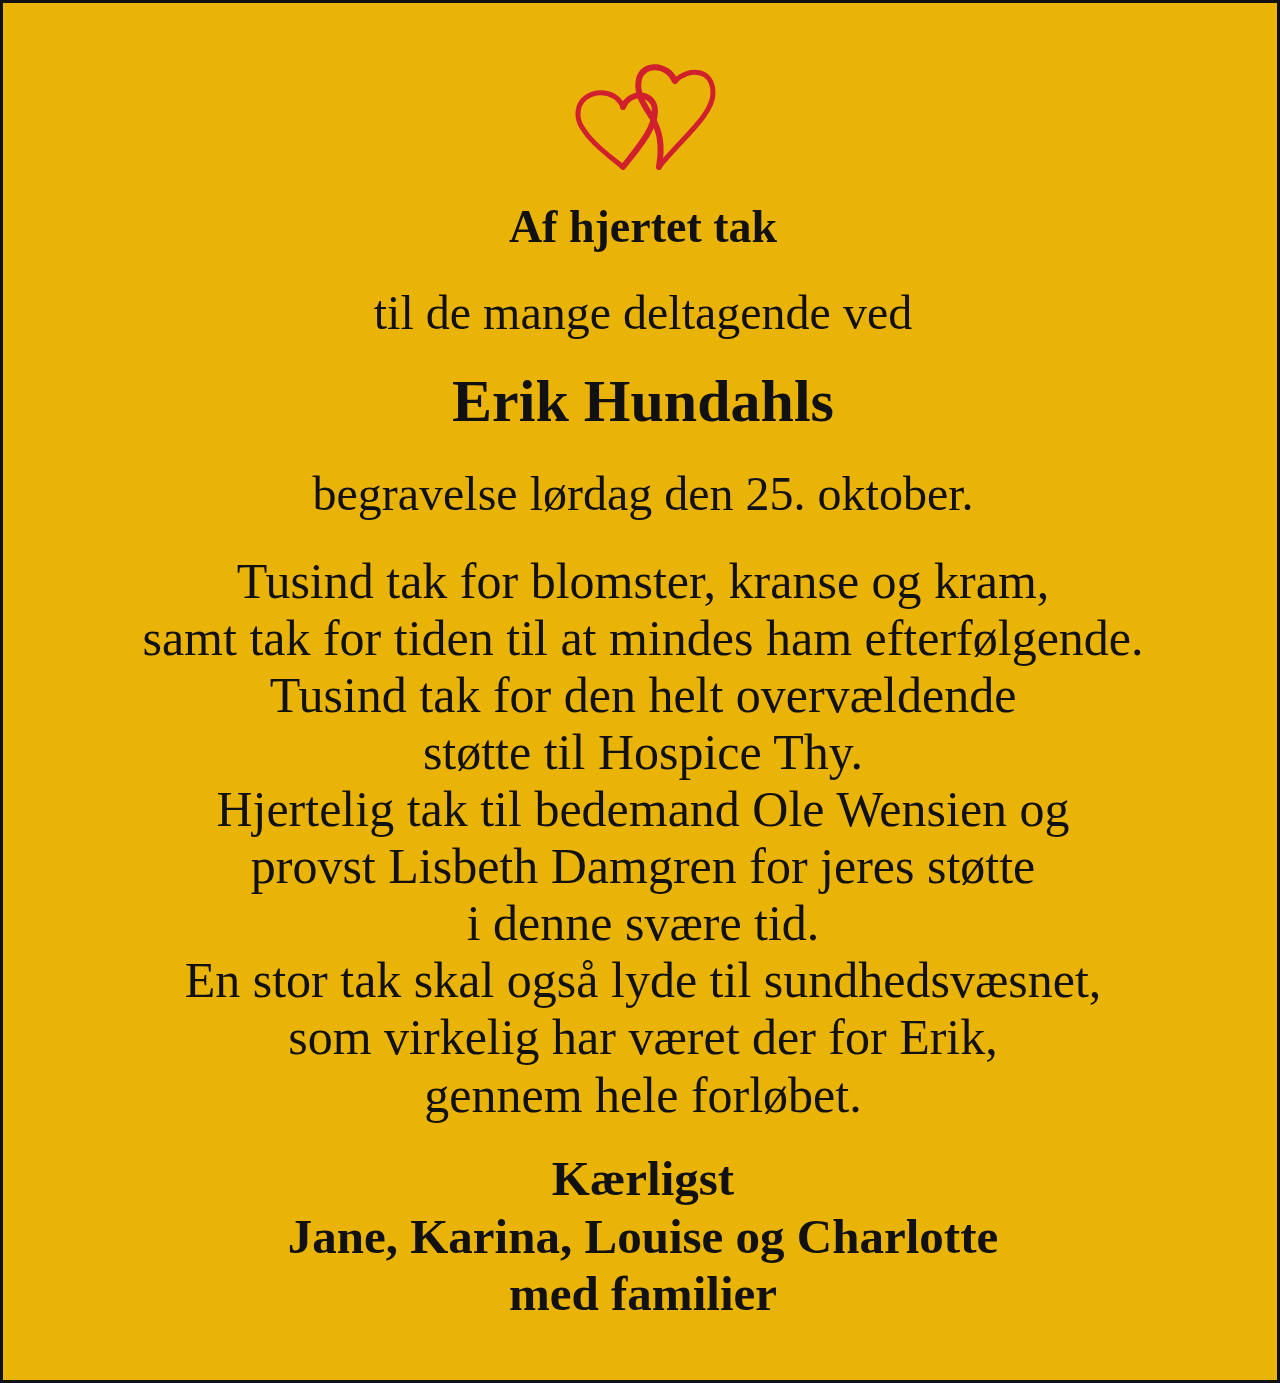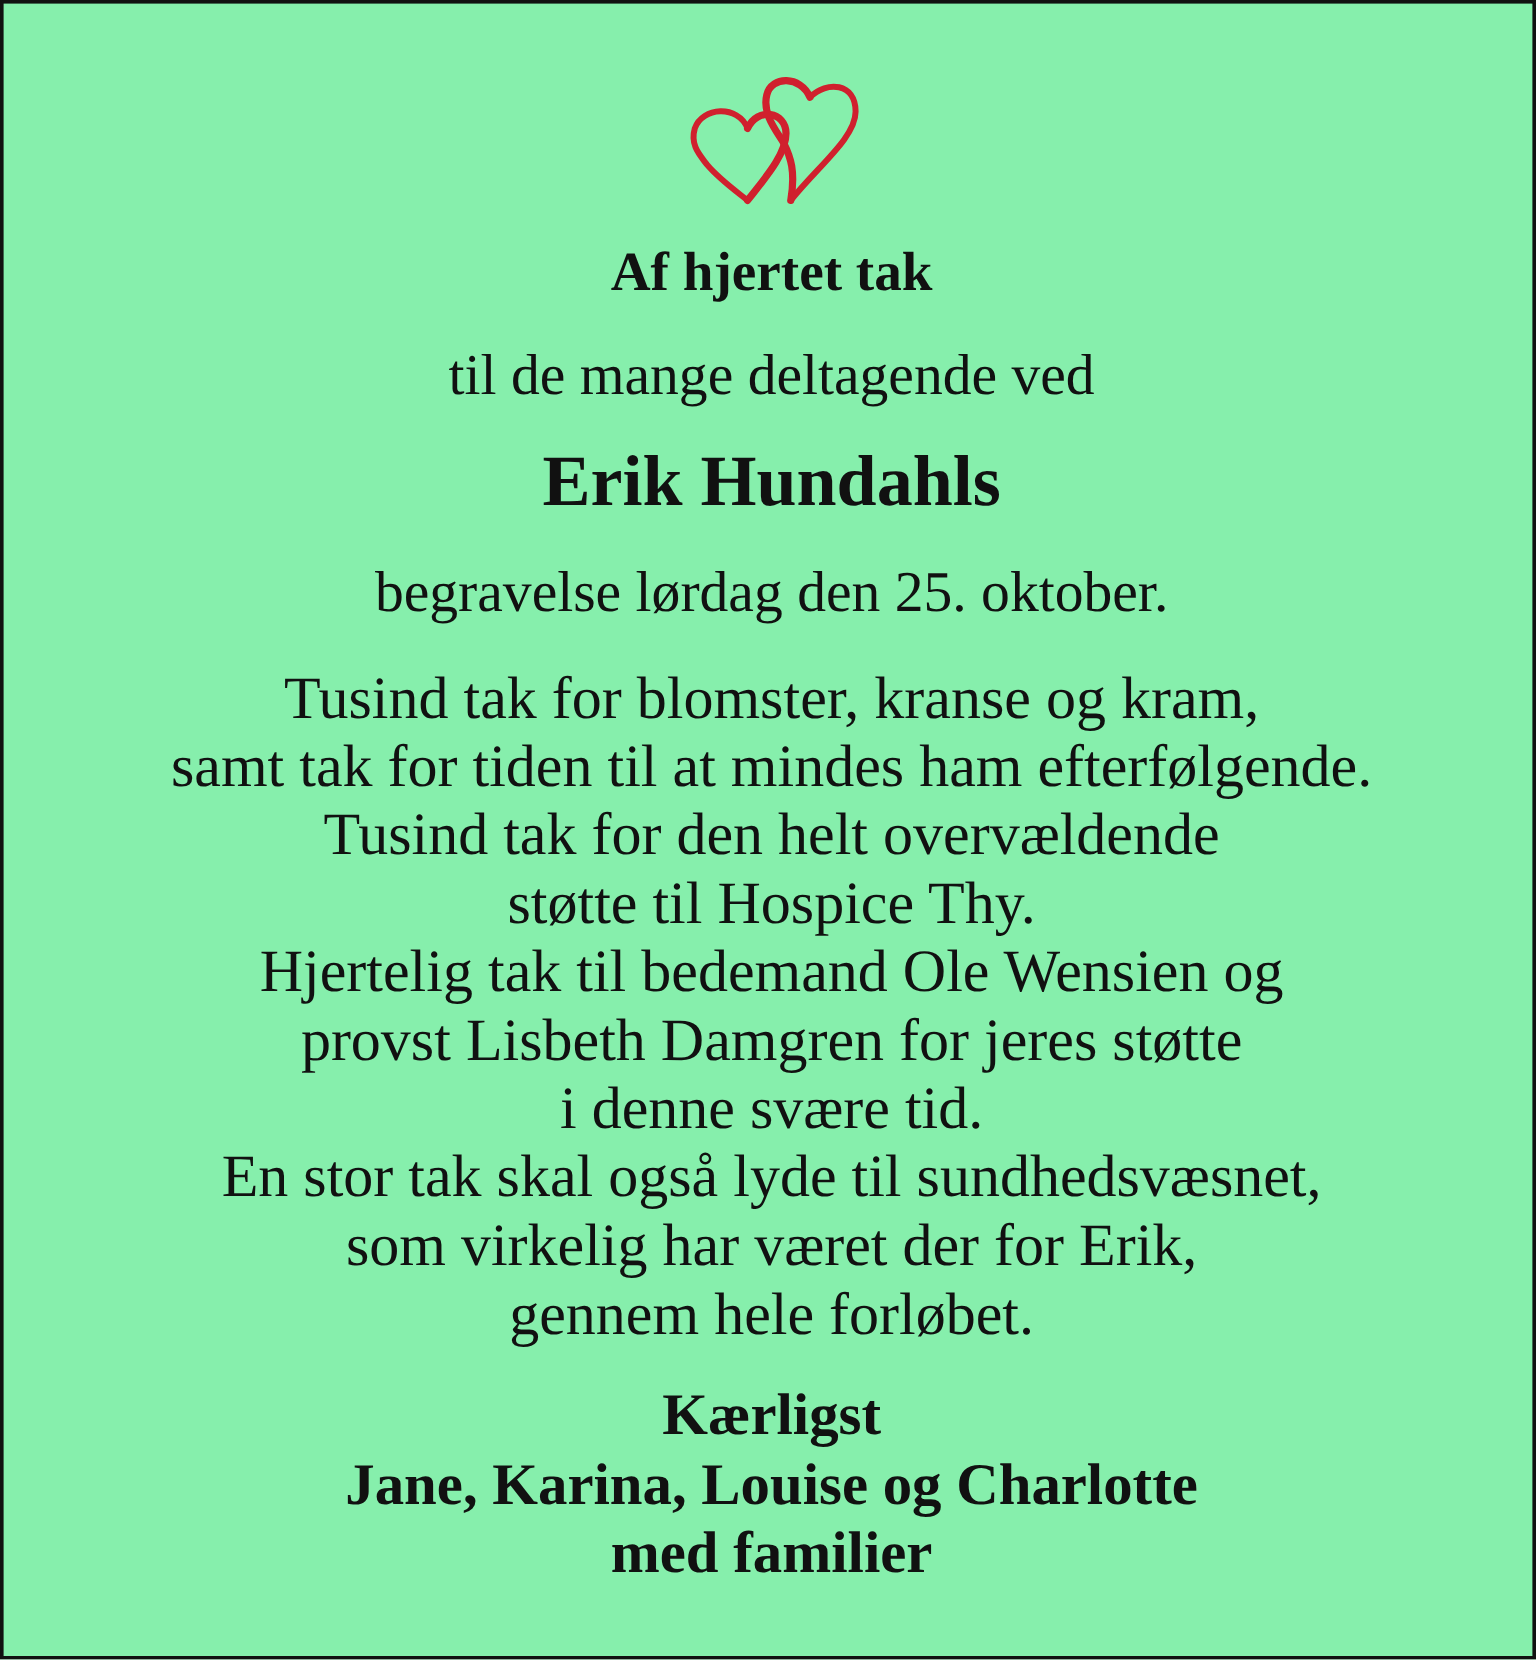--- a/index.html
+++ b/index.html
@@ -1,19 +1,19 @@
 <!DOCTYPE html>
 <html><head>
 <meta charset="utf-8">
 <style>
   html, body { margin: 0; padding: 0; background: #ffffff; }
   body { width: 1280px; height: 1383px; position: relative; overflow: hidden; }
   .frame {
     position: absolute; left: 0; top: 0; width: 1280px; height: 1383px;
-    box-sizing: border-box; border: 3px solid #111111; background: #86efac;
+    box-sizing: border-box; border: 3px solid #111111; background: #eab308;
   }
   .hearts { position: absolute; left: 560px; top: 56px; width: 160px; height: 116px; }
   .line {
     position: absolute; left: 0; width: 1280px; text-align: center;
     font-family: "Liberation Serif", serif; color: #111111; white-space: nowrap;
     line-height: 1;
   }
   .bold { font-weight: bold; }
   .title { top: 201px; font-size: 46px; }
   .intro { top: 286px; font-size: 48px; }

